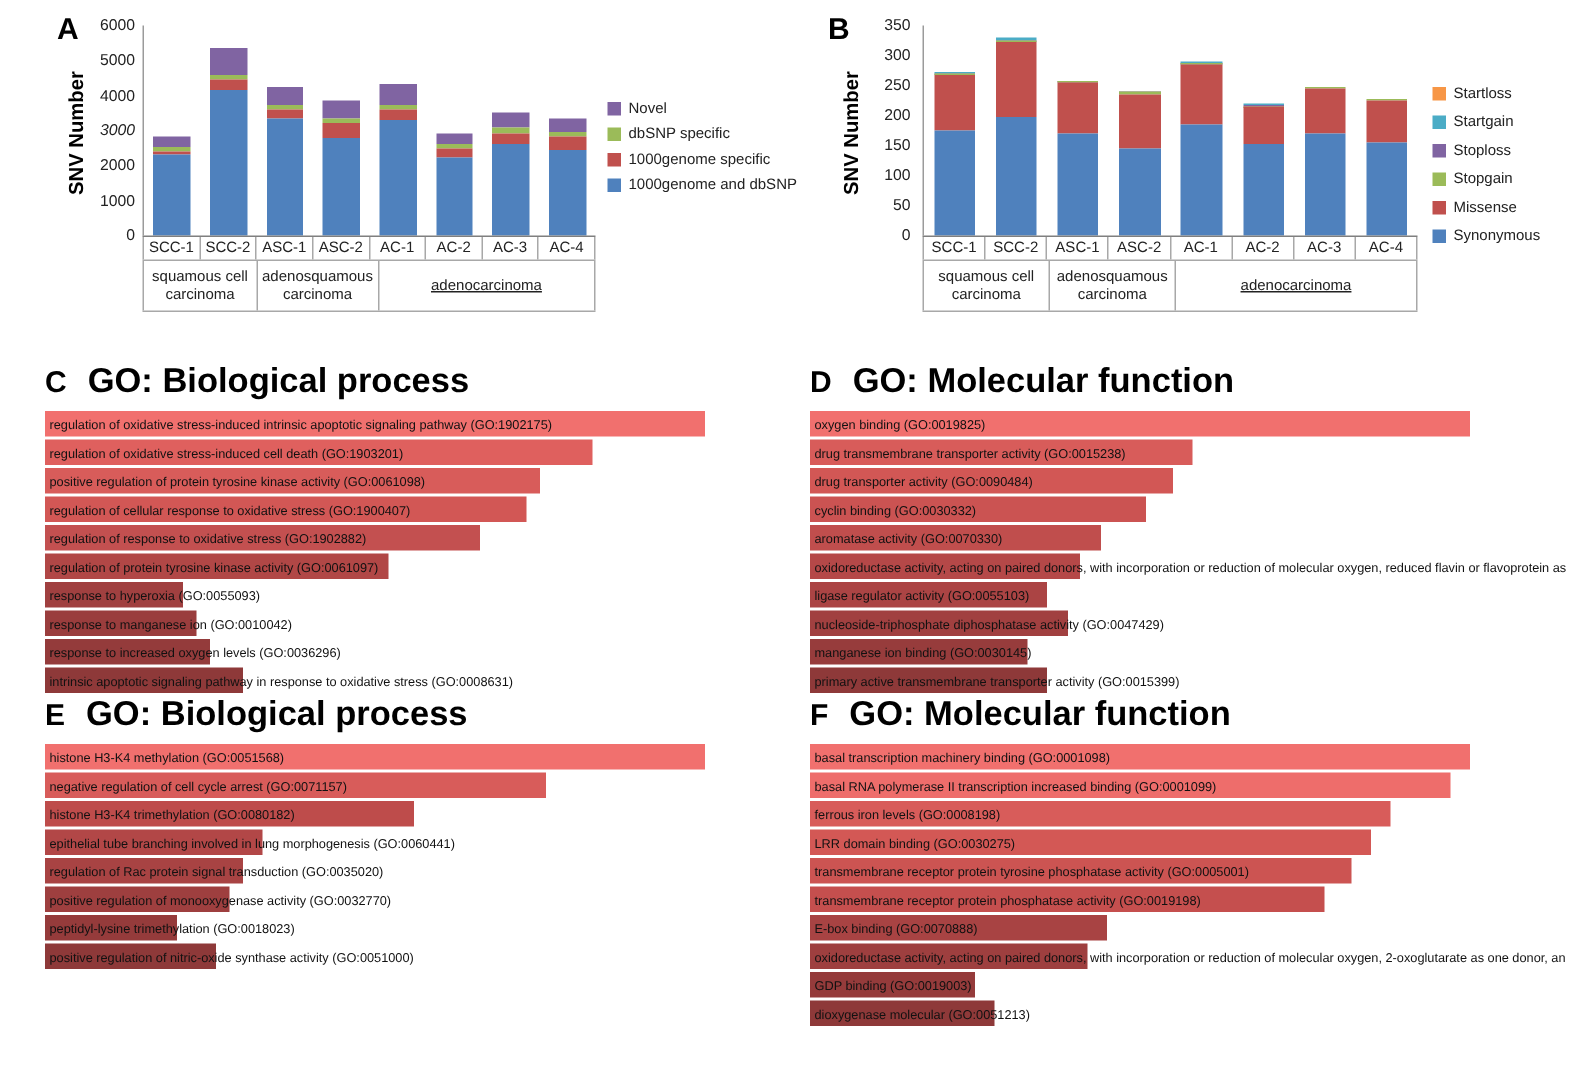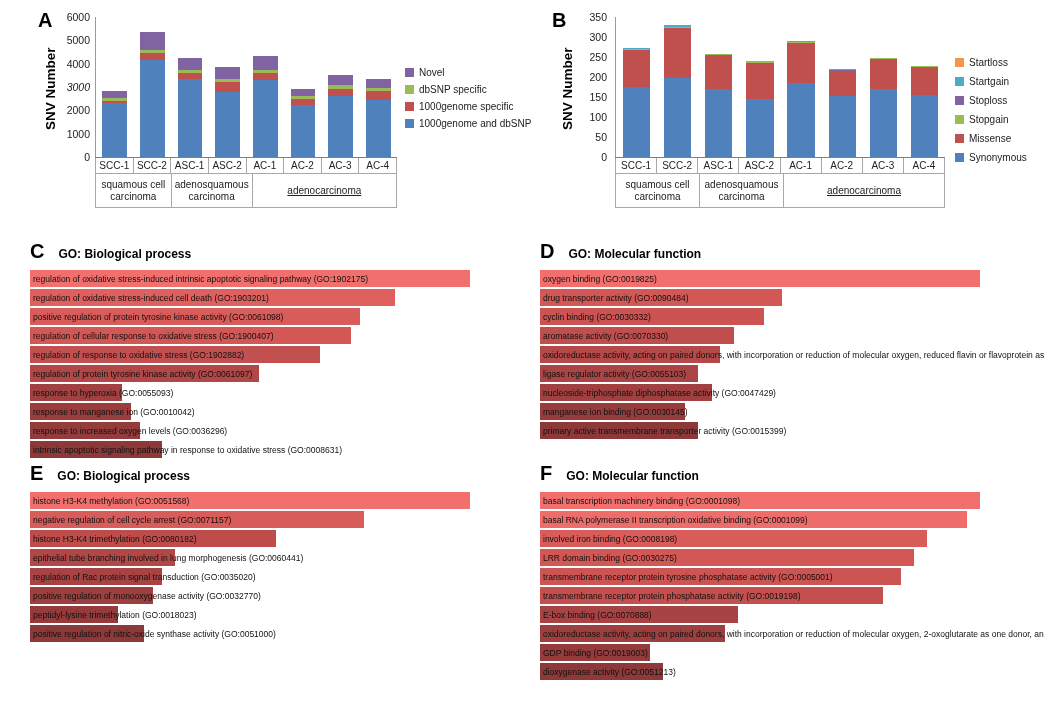--- a/index.html
+++ b/index.html
@@ -24,21 +24,21 @@
   .groupcell { border-left:1px solid #a8a8a8; font-size:10px; color:#222; display:flex;
                align-items:center; justify-content:center; text-align:center; padding:2px 3px; line-height:1.2; }
   .groupcell:last-child { border-right:1px solid #a8a8a8;text-decoration:underline; }
   .legend { position:absolute; display:flex; flex-direction:column; }
   .legend-item { display:flex; align-items:center; margin-bottom:6px; }
   .legend-b .legend-item { margin-bottom:8px; }
   .legend-swatch { width:9px; height:9px; margin-right:5px; flex:none; }
   .legend-label { font-size:10px; color:#222; white-space:nowrap; }
   .go-header { display:flex; align-items:baseline; margin-bottom:7px; }
   .go-letter { font-size:20px; font-weight:bold; margin-right:14px; color:#000; }
-  .go-title { font-size:12px; font-weight:bold; color:#000; }
+  .go-title { font-size:23px; font-weight:bold; color:#000; }
   .go-bars { width:440px; }
   .go-row { position:relative; height:17px; margin-bottom:2px; }
   .go-bar { height:100%; }
   .go-label { position:absolute; left:3px; top:50%; transform:translateY(-50%);
               font-size:8.5px; color:#111; white-space:nowrap; }
 </style>
 </head>
 <body>
 
 <div class="figure">
@@ -347,20 +347,24 @@
     <div class="go-header">
       <span class="go-letter">D</span>
       <span class="go-title">GO: Molecular function</span>
     </div>
     <div class="go-bars" id="go-D">
         <div class="go-row">
           <div class="go-bar" style="width: 100%; background: rgb(241, 112, 110);"></div>
           <span class="go-label">oxygen binding (GO:0019825)</span>
         </div>
         <div class="go-row">
+          <div class="go-bar" style="width: 58%; background: rgb(216, 92, 90);"></div>
+          <span class="go-label">drug transmembrane transporter activity (GO:0015238)</span>
+        </div>
+        <div class="go-row">
           <div class="go-bar" style="width: 55%; background: rgb(210, 87, 85);"></div>
           <span class="go-label">drug transporter activity (GO:0090484)</span>
         </div>
         <div class="go-row">
           <div class="go-bar" style="width: 51%; background: rgb(203, 83, 82);"></div>
           <span class="go-label">cyclin binding (GO:0030332)</span>
         </div>
         <div class="go-row">
           <div class="go-bar" style="width: 44%; background: rgb(192, 78, 77);"></div>
           <span class="go-label">aromatase activity (GO:0070330)</span>
@@ -434,25 +438,25 @@
       <span class="go-letter">F</span>
       <span class="go-title">GO: Molecular function</span>
     </div>
     <div class="go-bars" id="go-F">
         <div class="go-row">
           <div class="go-bar" style="width: 100%; background: rgb(241, 112, 110);"></div>
           <span class="go-label">basal transcription machinery binding (GO:0001098)</span>
         </div>
         <div class="go-row">
           <div class="go-bar" style="width: 97%; background: rgb(238, 109, 107);"></div>
-          <span class="go-label">basal RNA polymerase II transcription oxidative binding (GO:0001099)</span>
+          <span class="go-label">basal RNA polymerase II transcription increased binding (GO:0001099)</span>
         </div>
         <div class="go-row">
           <div class="go-bar" style="width: 88%; background: rgb(216, 92, 90);"></div>
-          <span class="go-label">involved iron binding (GO:0008198)</span>
+          <span class="go-label">ferrous iron levels (GO:0008198)</span>
         </div>
         <div class="go-row">
           <div class="go-bar" style="width: 85%; background: rgb(211, 88, 85);"></div>
           <span class="go-label">LRR domain binding (GO:0030275)</span>
         </div>
         <div class="go-row">
           <div class="go-bar" style="width: 82%; background: rgb(204, 84, 82);"></div>
           <span class="go-label">transmembrane receptor protein tyrosine phosphatase activity (GO:0005001)</span>
         </div>
         <div class="go-row">
@@ -466,18 +470,18 @@
         <div class="go-row">
           <div class="go-bar" style="width: 42%; background: rgb(158, 63, 63);"></div>
           <span class="go-label">oxidoreductase activity, acting on paired donors, with incorporation or reduction of molecular oxygen, 2-oxoglutarate as one donor, an</span>
         </div>
         <div class="go-row">
           <div class="go-bar" style="width: 25%; background: rgb(149, 59, 59);"></div>
           <span class="go-label">GDP binding (GO:0019003)</span>
         </div>
         <div class="go-row">
           <div class="go-bar" style="width: 28%; background: rgb(142, 57, 57);"></div>
-          <span class="go-label">dioxygenase activity (GO:0051213)</span>
+          <span class="go-label">dioxygenase molecular (GO:0051213)</span>
         </div>
       </div>
   </div>
 
 </div>
 
 </body></html>

